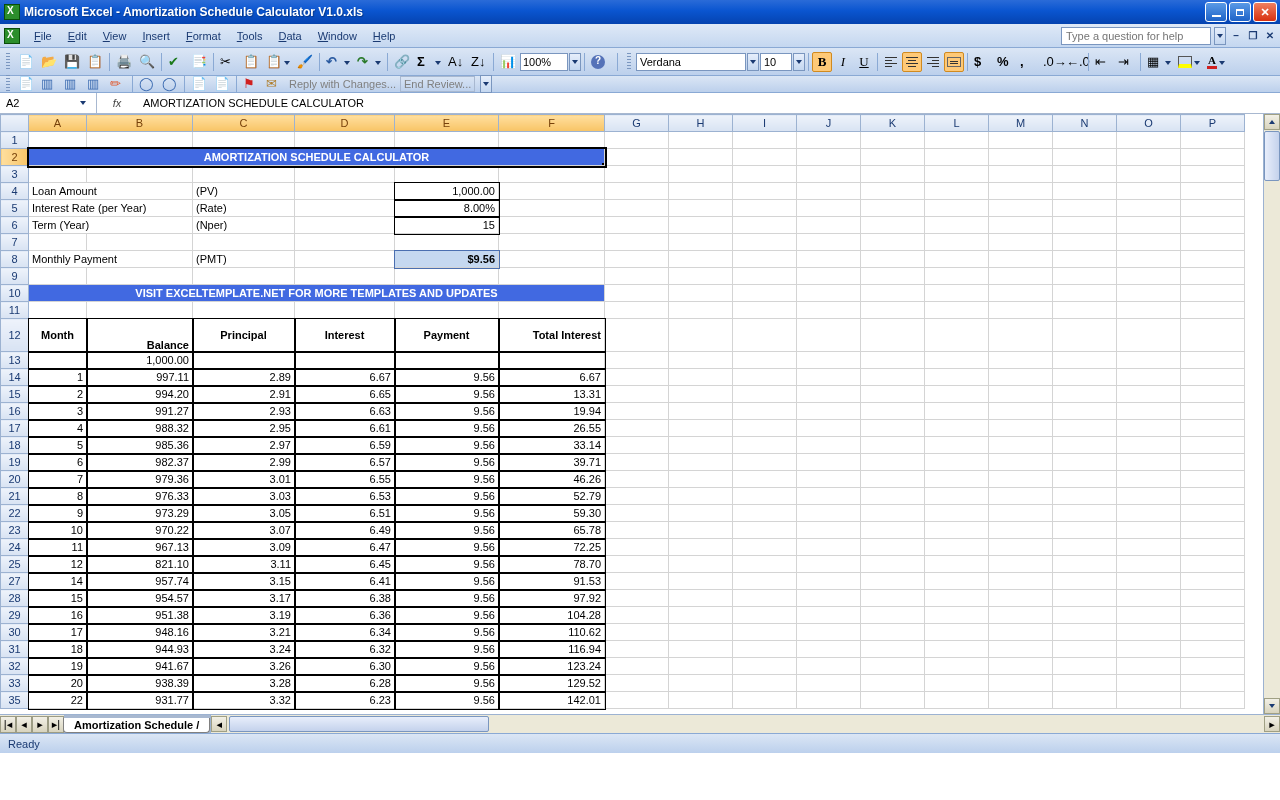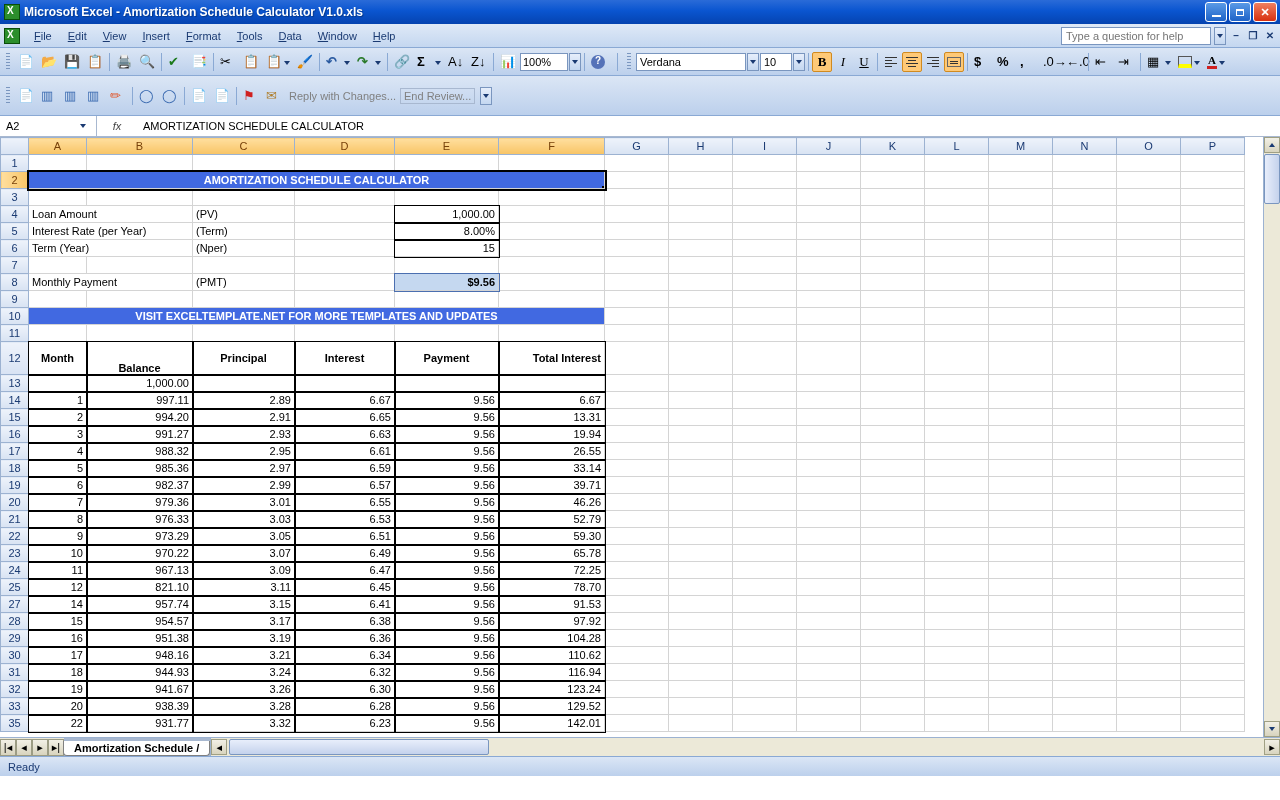--- a/index.html
+++ b/index.html
@@ -21,21 +21,21 @@
   .menubar .exicon::after{content:"X";position:absolute;left:2px;top:0;color:#fff;font-size:10px;font-weight:bold;}
   .menu-item{padding:3px 8px;color:#1a3a72;cursor:default;}
   .menu-item u{text-decoration:underline;}
   .menubar .right{position:absolute;right:3px;display:flex;align-items:center;gap:3px;}
   .qbox{width:150px;height:18px;border:1px solid #7a96bf;background:#fff;color:#6a6a6a;padding:1px 4px;font-size:11px;}
   .qdrop{width:12px;height:18px;background:linear-gradient(#e6eefb,#c4d7f0);border:1px solid #7a96bf;display:flex;align-items:center;justify-content:center;}
   .tri{width:0;height:0;border-left:3px solid transparent;border-right:3px solid transparent;border-top:4px solid #1a3a72;}
   .mdibtn{width:14px;height:14px;display:flex;align-items:center;justify-content:center;color:#1a3a72;font-weight:bold;font-size:10px;}
   
   .toolbar{height:28px;background:linear-gradient(to bottom,#dbe6f5,#bcd0ec);border-bottom:1px solid #8aa9d4;display:flex;align-items:center;padding:0 6px;gap:1px;}
-  .toolbar.second{height:40px;}
+  .toolbar.second{height:17px;}
   .grip{width:4px;height:18px;margin-right:4px;background:repeating-linear-gradient(to bottom,#7a96bf 0 1px,transparent 1px 3px);}
   .tbtn{min-width:20px;height:20px;padding:0 2px;display:flex;align-items:center;justify-content:center;border:1px solid transparent;border-radius:2px;cursor:default;}
   .tbtn.drop{padding-right:10px;position:relative;}
   .tbtn.drop::after{content:"";position:absolute;right:2px;top:8px;border-left:3px solid transparent;border-right:3px solid transparent;border-top:4px solid #1a3a72;}
   .sep{width:1px;height:18px;background:#8aa9d4;margin:0 2px;}
   .ico{width:16px;height:16px;display:inline-block;}
   
   .i-new::before{content:"📄";} .i-open::before{content:"📂";} .i-save::before{content:"💾";}
   .i-perm::before{content:"📋";color:#5a7a2a;} .i-print::before{content:"🖨️";} .i-preview::before{content:"🔍";}
   .i-spell::before{content:"✔";color:#1a7a1a;} .i-research::before{content:"📑";color:#3a6ab0;}
@@ -463,21 +463,21 @@
             <td class=""></td>
             <td class=""></td>
             <td class=""></td>
             <td class=""></td>
             <td class=""></td>
             <td class=""></td>
           </tr>
           <tr>
             <th class="rowhead">5</th>
             <td class="" colspan="2">Interest Rate (per Year)</td>
-            <td class="">(Term)</td>
+            <td class="">(Rate)</td>
             <td class=""></td>
             <td class="r outline">8.00%</td>
             <td class=""></td>
             <td class=""></td>
             <td class=""></td>
             <td class=""></td>
             <td class=""></td>
             <td class=""></td>
             <td class=""></td>
             <td class=""></td>
@@ -591,21 +591,21 @@
             <td class=""></td>
             <td class=""></td>
             <td class=""></td>
           </tr>
           <tr>
             <th class="rowhead">12</th>
             <td class="outline">
               <b style="display:block;text-align:center;">Month</b>
             </td>
             <td class="outline">
-              <b style="display:block;text-align:center;margin-top:20px;">Balance</b>
+              <b style="display:block;text-align:right;margin-top:20px;">Balance</b>
             </td>
             <td class="outline">
               <b style="display:block;text-align:center;">Principal</b>
             </td>
             <td class="outline">
               <b style="display:block;text-align:center;">Interest</b>
             </td>
             <td class="outline">
               <b style="display:block;text-align:center;">Payment</b>
             </td>

